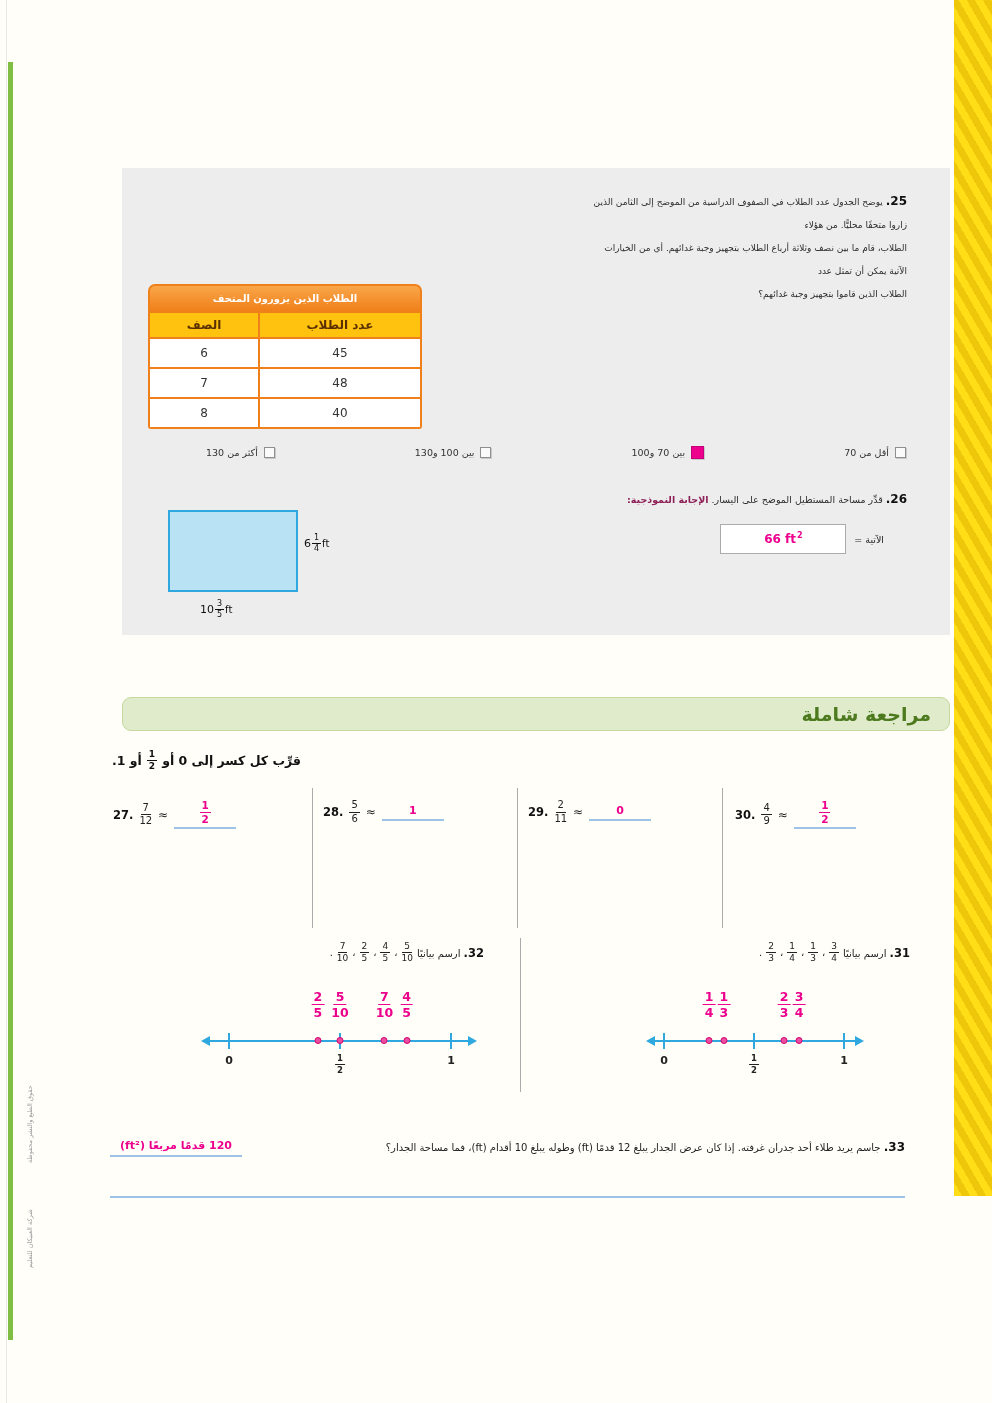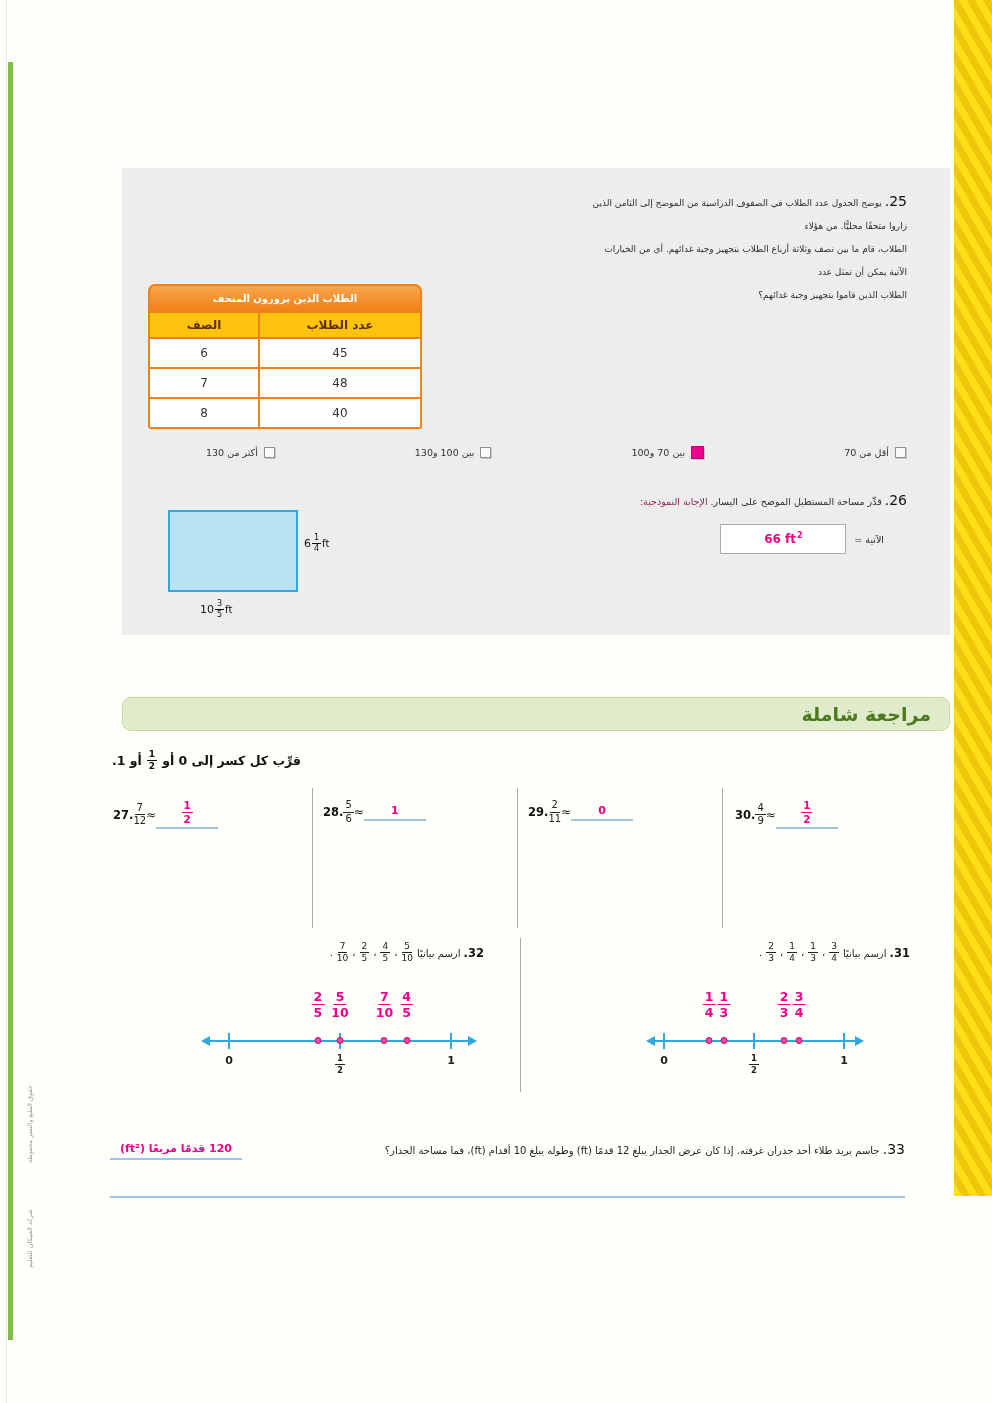--- a/index.html
+++ b/index.html
@@ -30,21 +30,21 @@
                background:#93278F;border-radius:19px}
   .tb-title{position:absolute;right:200px;top:0;line-height:37px;color:#fff;font-weight:bold;font-size:17px}
   .tb-logo{position:absolute;right:18px;top:-17px;height:54px;line-height:50px;padding:0 16px;
            background:#93278F;border-radius:18px 18px 6px 6px;color:#fff;font-weight:bold;
            font-style:italic;font-size:36px}
 
   
   .q25-box{position:absolute;left:122px;top:168px;width:828px;height:467px;background:#EDEDEE}
   .q25-text{position:absolute;top:22px;right:43px;width:322px;font-size:9px;line-height:23px;
             color:#2d2d2d;text-align:right}
-  .qnum{font-size:14px;color:#111;font-weight:normal}
+  .qnum{font-size:12px;color:#111;font-weight:bold}
 
   
   .mtable{position:absolute;left:26px;top:116px;width:274px;background:#F08019;padding:2px;
           border-radius:7px 7px 3px 3px;display:flex;flex-direction:column;gap:2px}
   .mt-title{height:25px;display:flex;align-items:center;justify-content:center;color:#fff;
             font-weight:bold;font-size:10px;background:linear-gradient(180deg,#F9A64A,#F08019);
             border-radius:5px 5px 0 0}
   .mt-row{display:flex;gap:2px;direction:ltr}
   .mt-cell{display:flex;align-items:center;justify-content:center;font-size:12px}
   .mt-grade{width:108px}
@@ -55,21 +55,21 @@
   
   .choices{position:absolute;left:84px;right:44px;top:278px;display:flex;direction:rtl;
            justify-content:space-between;align-items:center}
   .choice{display:flex;direction:rtl;align-items:center;gap:6px;font-size:9.5px;color:#333}
   .cbox{width:11px;height:11px;background:#fafafa;border:1px solid #8f8f8f;
         box-shadow:1px 1px 0 rgba(0,0,0,.15);flex:none}
   .cbox.checked{width:13px;height:13px;background:#EC008C;border-color:#C4007A}
 
   
   .q26-line{position:absolute;right:43px;top:324px;font-size:9.5px;color:#2d2d2d}
-  .sample-label{color:#8E2157;font-weight:normal}
+  .sample-label{color:#8E2157;font-weight:bold}
   .area-row{position:absolute;right:66px;top:356px;display:flex;direction:rtl;align-items:center;gap:8px}
   .area-label{font-size:9.5px;color:#222}
   .ans-box{width:126px;height:30px;background:#fff;border:1px solid #ababab;display:flex;
            align-items:center;justify-content:center;direction:ltr;color:#EC008C;
            font-weight:bold;font-size:12px}
   .ans-box .bsup{font-size:8px;transform:translateY(-4px);margin-left:1px}
   .rect-fig{position:absolute;left:46px;top:342px;width:130px;height:82px;background:#B9E2F5;
             border:2px solid #2FA8DF}
   .dim-h{position:absolute;left:182px;top:364px}
   .dim-w{position:absolute;left:78px;top:430px}
@@ -78,21 +78,21 @@
   .review-banner{position:absolute;left:122px;top:697px;width:828px;height:34px;background:#DFEBCA;
                  border:1px solid #C6D9A0;border-radius:9px}
   .rb-title{position:absolute;right:18px;line-height:32px;color:#4E7A1F;font-weight:bold;font-size:19px}
 
   
   .instruction{position:absolute;left:112px;top:750px;display:flex;direction:rtl;align-items:center;
                gap:5px;font-weight:bold;font-size:12.5px;color:#111}
   .instruction .frac{font-size:9px}
 
   
-  .rp-cell{position:absolute;top:800px;display:flex;direction:ltr;align-items:center;}
+  .rp-cell{position:absolute;top:800px;display:flex;direction:ltr;align-items:center;gap:6px}
   .rp1{left:113px}.rp2{left:323px}.rp3{left:528px}.rp4{left:735px}
   .rp-num{font-weight:bold;font-size:11.5px;color:#111}
   .rp-frac{font-size:10px;color:#222}
   .rp-approx{font-size:12px;color:#222}
   .rp-blank{min-width:62px;border-bottom:2px solid #9DC3E6;display:flex;justify-content:center;
             align-items:flex-end;padding:0 4px 2px;color:#EC008C;font-weight:bold;font-size:11px}
   .rp-blank .frac{font-size:10.5px}
 
   .vdiv{position:absolute;width:1px;background:#ababab}
   .vd1{left:312px;top:788px;height:140px}

